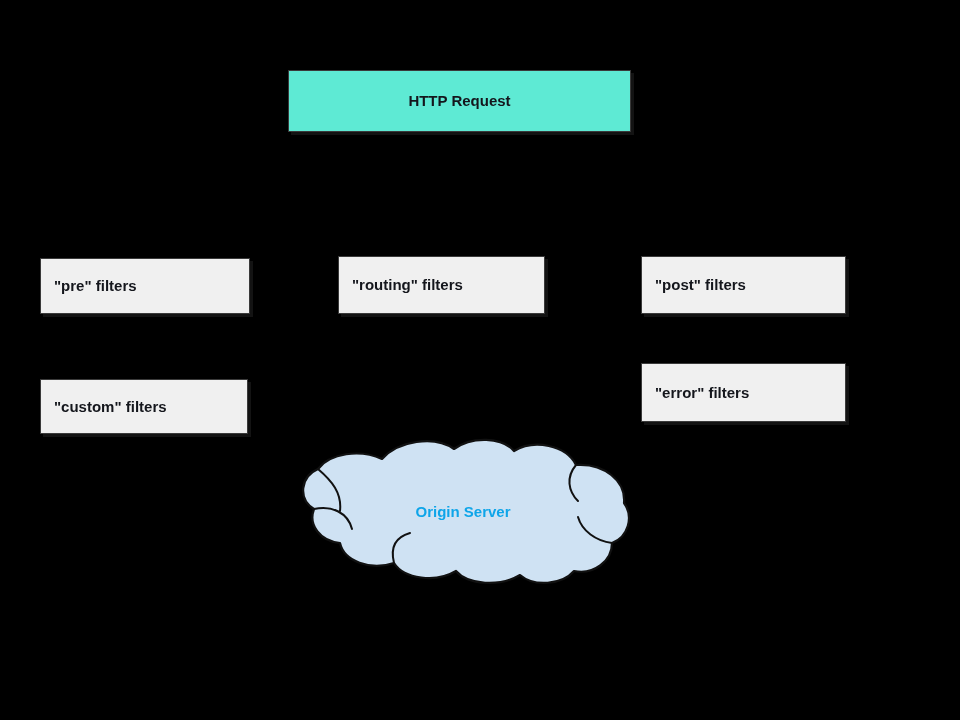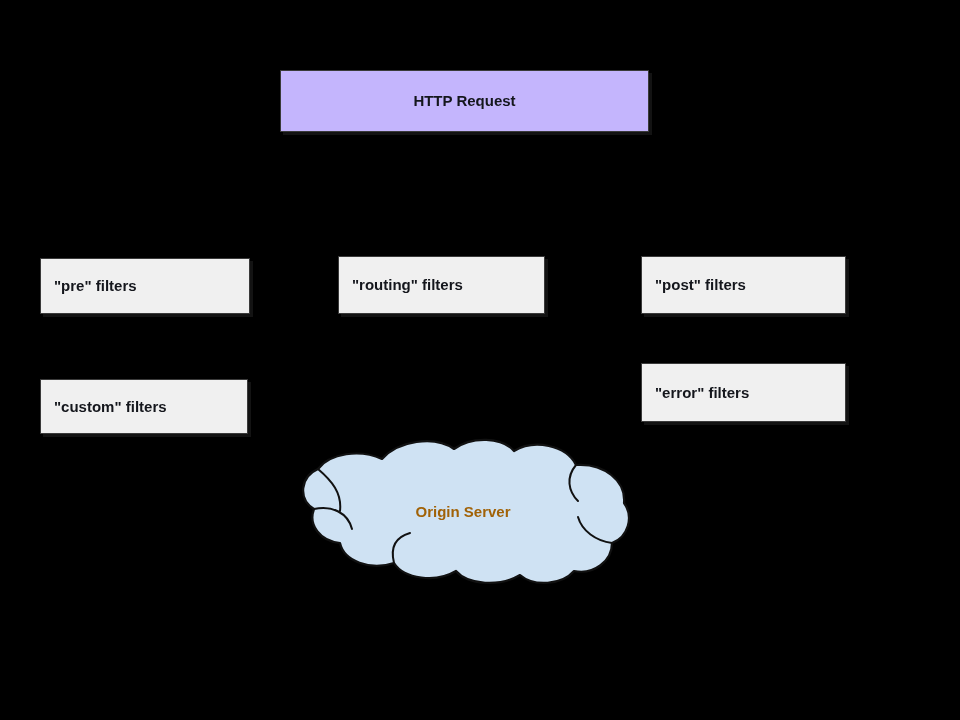--- a/index.html
+++ b/index.html
@@ -45,25 +45,25 @@
   .node-box .node-label {
     font-size: 15px;
     font-weight: bold;
     color: #14161c;
     line-height: 1.15;
     white-space: nowrap;
   }
 
   
   #node-http-request {
-    left: 280px;
+    left: 288px;
     top: 70px;
-    width: 369px;
+    width: 343px;
     height: 62px;
-    background: #c4b5fd;
+    background: #5eead4;
     justify-content: center;
   }
 
   
   .filter-box {
     background: #f0f0f0;
     justify-content: flex-start;
     padding-left: 13px;
   }
   #node-pre-filters     { left: 40px;  top: 258px; width: 210px; height: 56px; }
@@ -92,21 +92,21 @@
     position: absolute;
     left: 0;
     top: 0;
     width: 348px;
     height: 148px;
     display: flex;
     align-items: center;
     justify-content: center;
     font-size: 15px;
     font-weight: bold;
-    color: #a16207;
+    color: #0ea5e9;
     padding-left: 6px;
     box-sizing: border-box;
   }
 </style>
 </head>
 <body>
 
 <div id="diagram-canvas">
 
   <svg id="connector-layer" viewBox="0 0 960 720" xmlns="http://www.w3.org/2000/svg">

